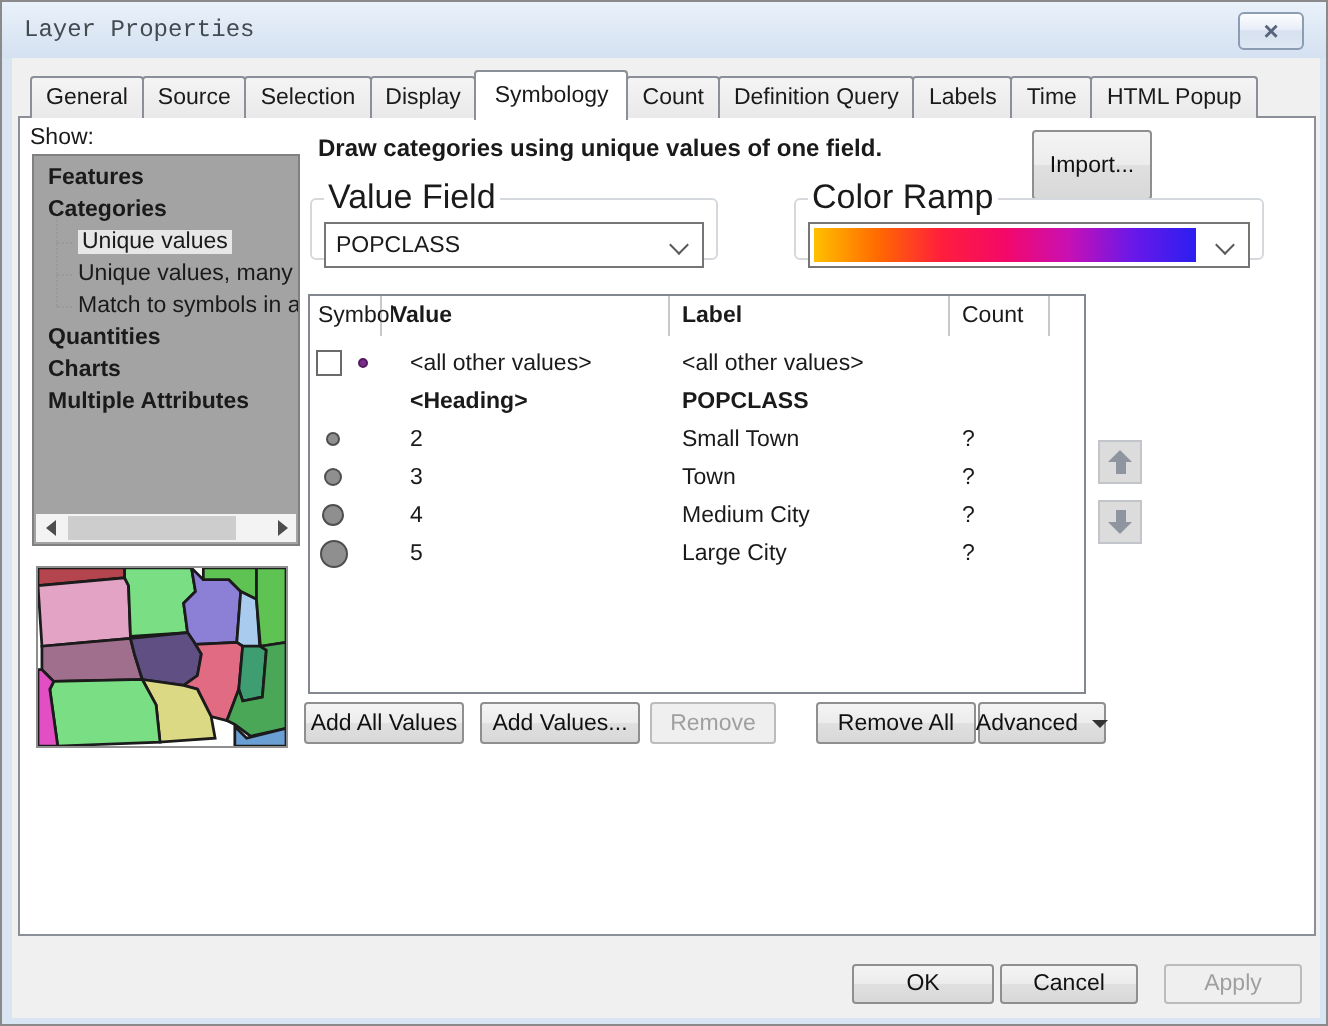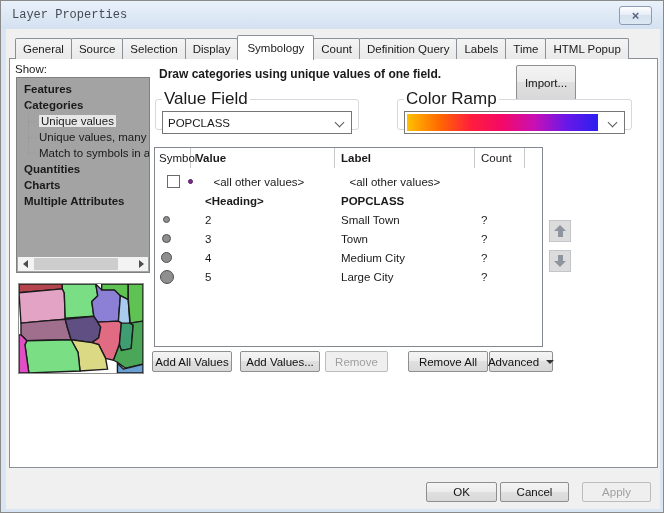--- a/index.html
+++ b/index.html
@@ -287,21 +287,21 @@
       </fieldset>
 
       <div class="vtable">
         <div class="thead">
           <div class="th th-sym">Symbol</div>
           <div class="th th-val">Value</div>
           <div class="th th-lab">Label</div>
           <div class="th th-cnt">Count</div>
         </div>
 
-        <div class="trow" style="margin-top:4px;justify-content:center;">
+        <div class="trow" style="margin-top:4px;">
           <div class="td-sym">
             <span class="cbx"></span>
             <span class="pt pt-purple"></span>
           </div>
           <div class="td-val">&lt;all other values&gt;</div>
           <div class="td-lab">&lt;all other values&gt;</div>
           <div class="td-cnt"></div>
         </div>
 
         <div class="trow">

